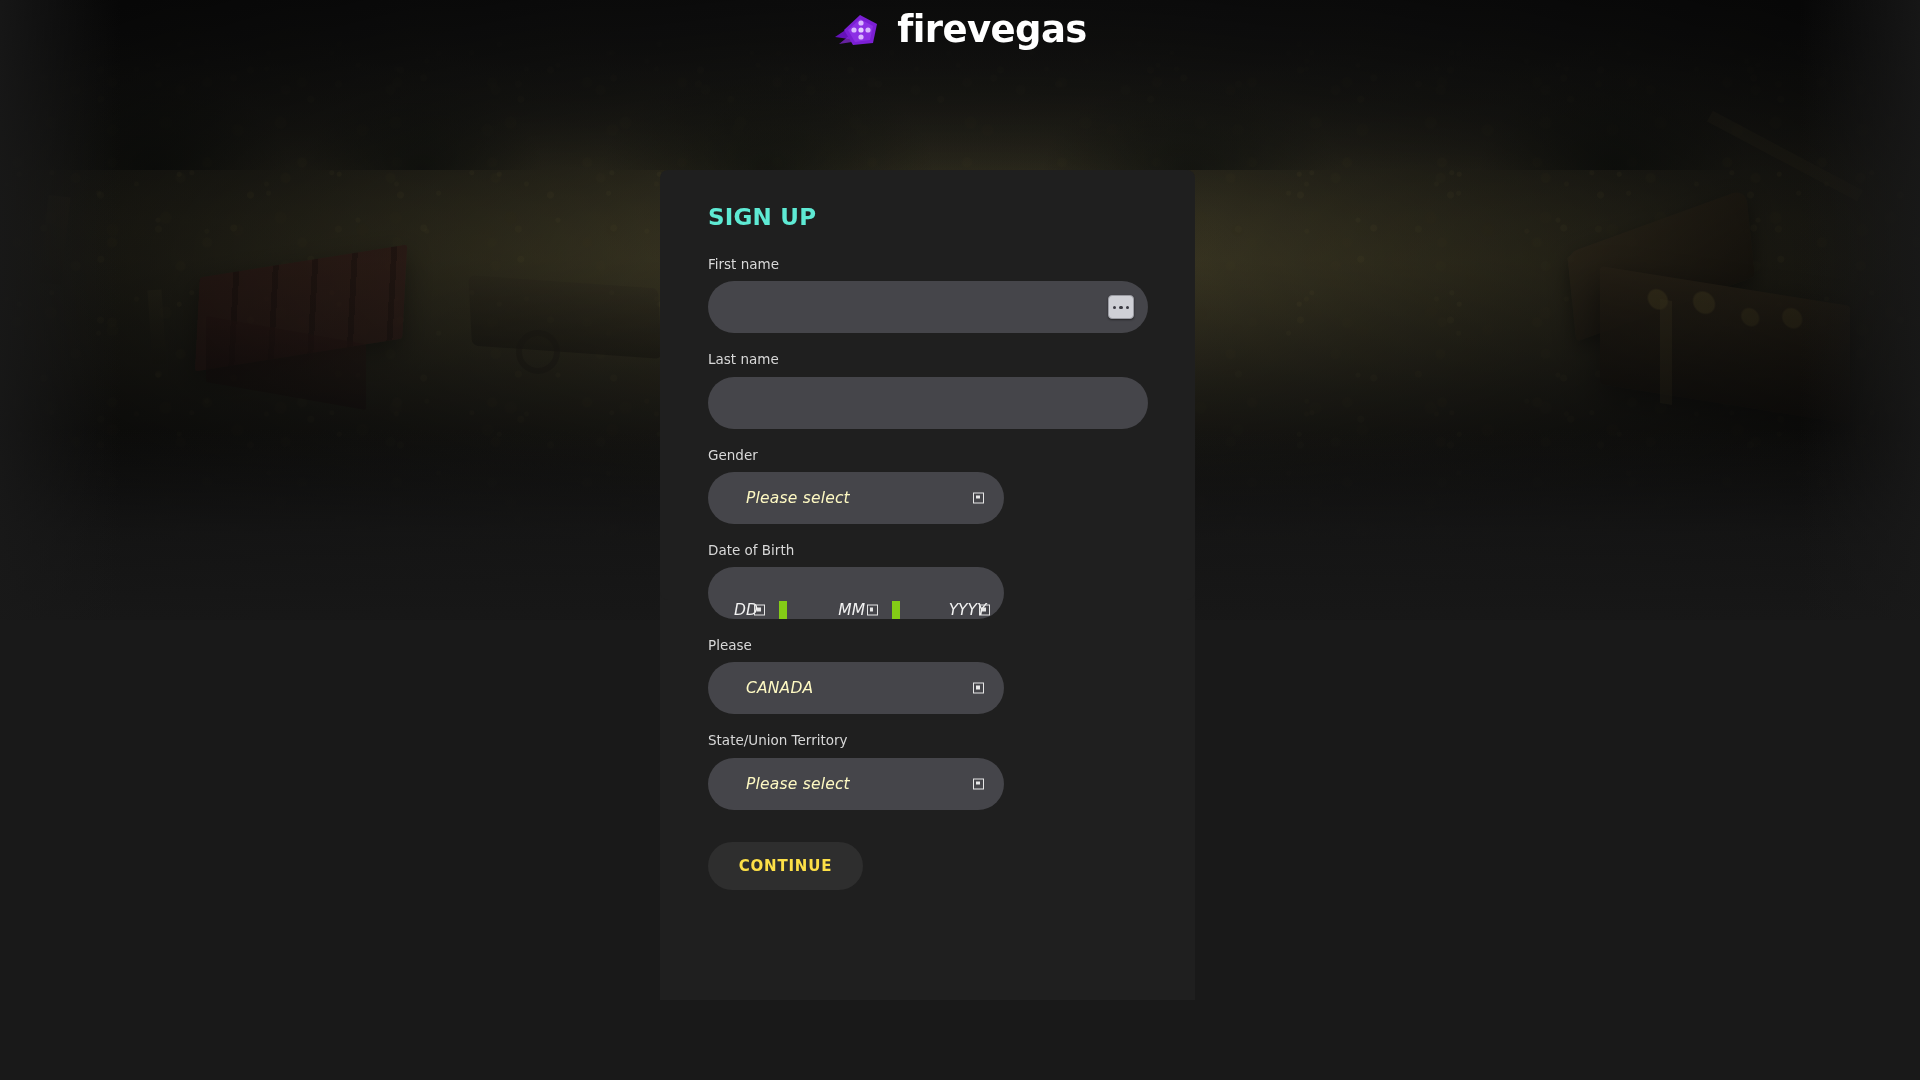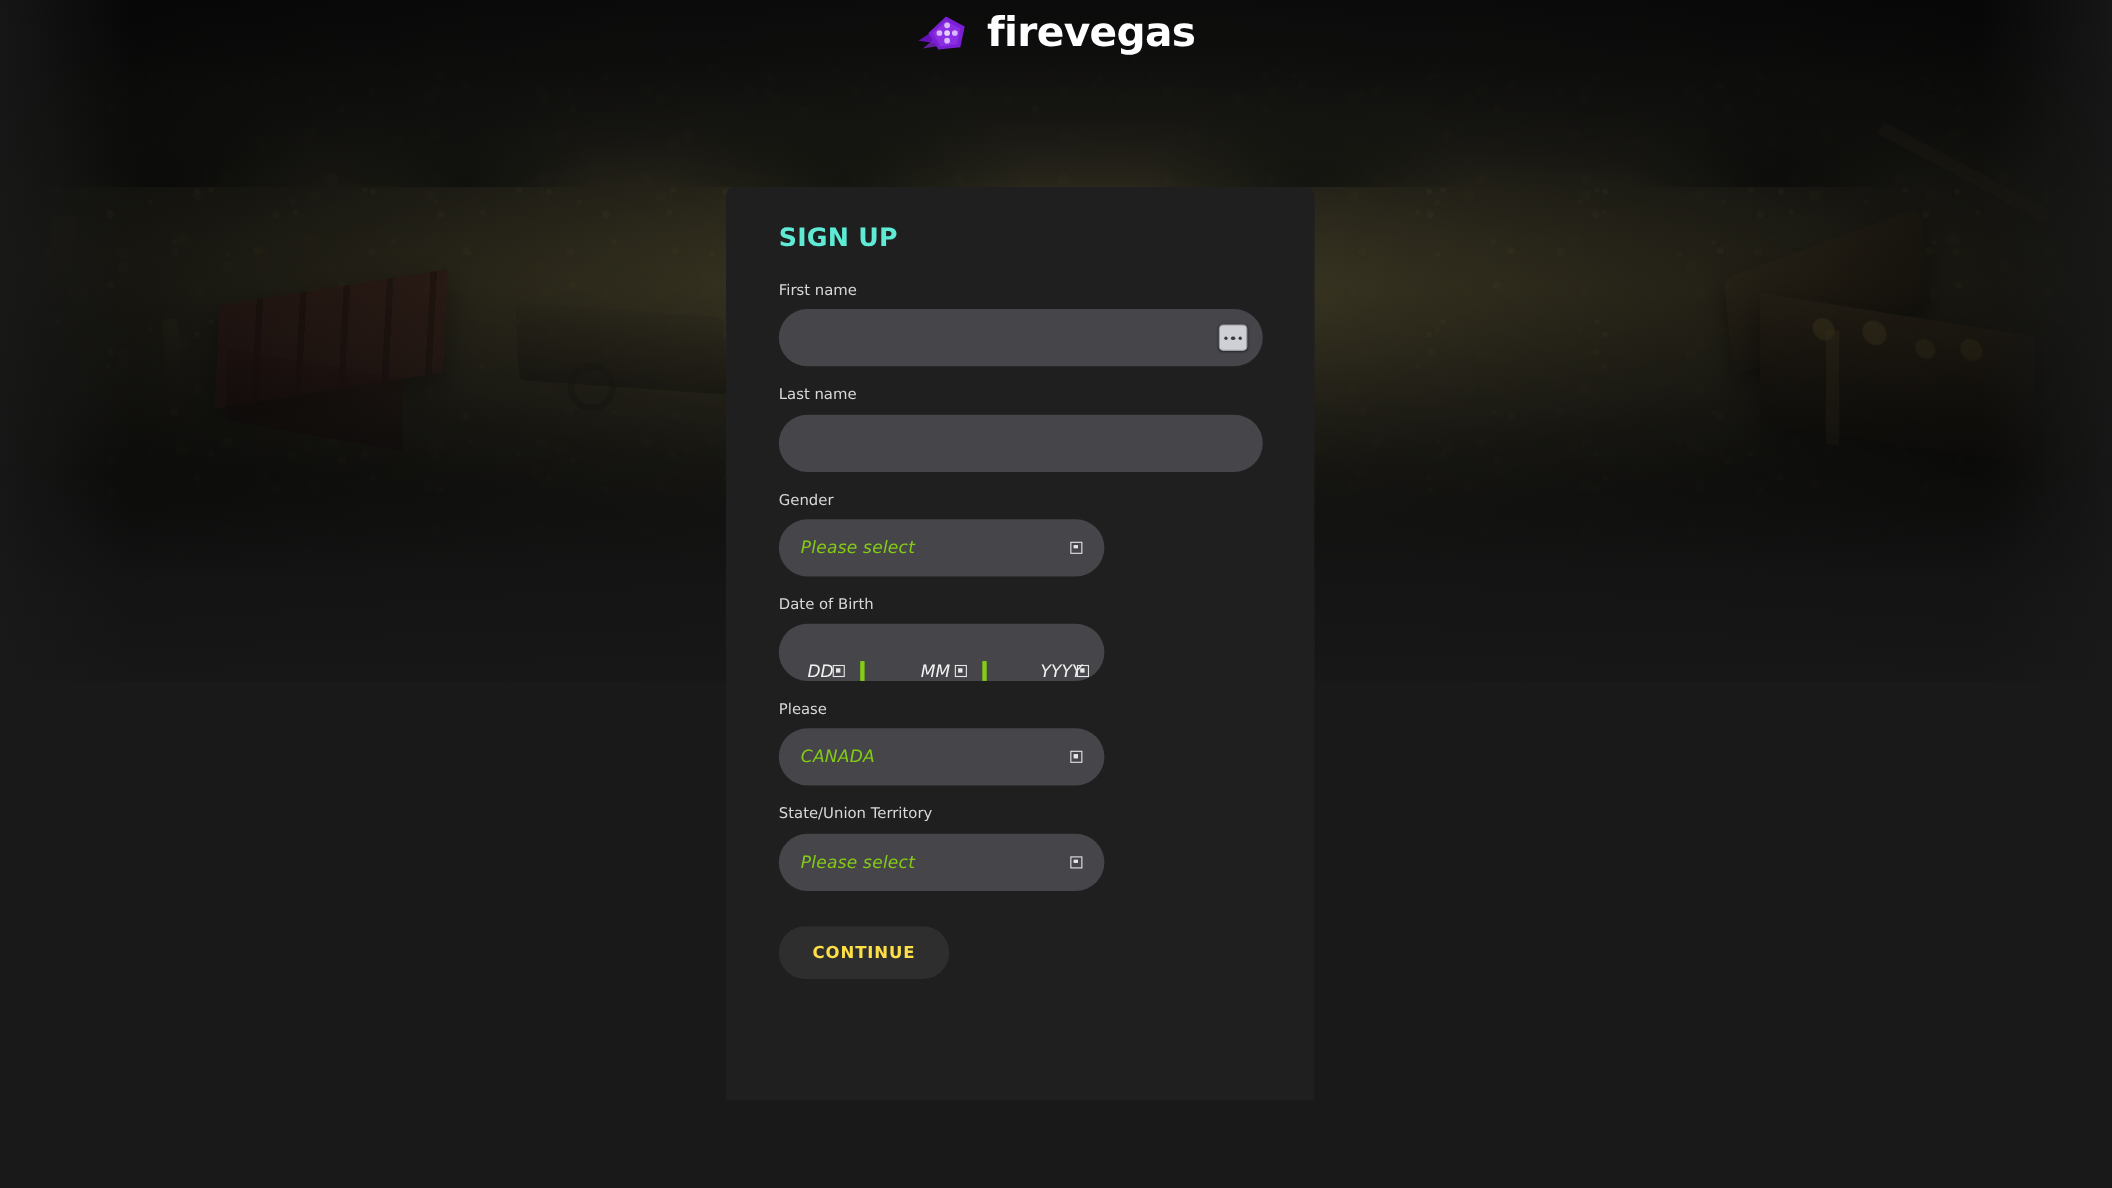--- a/index.html
+++ b/index.html
@@ -384,25 +384,25 @@
     position: relative;
     width: 296px;
     height: 52px;
     background: #45454a;
     border-radius: 26px;
     display: flex;
     align-items: center;
     cursor: pointer;
   }
   .select-value {
-    color: #84cc16;
+    color: #fef9c3;
     font-size: 15.5px;
     font-style: italic;
     font-weight: 400;
-    padding-left: 20px;
+    padding-left: 38px;
     letter-spacing: 0.2px;
     font-family: "DejaVu Sans", sans-serif;
     white-space: nowrap;
   }
   .caret {
     position: absolute;
     right: 20px;
     top: 50%;
     transform: translateY(-50%);
     width: 11px;
@@ -430,21 +430,21 @@
     overflow: hidden;
     align-items: flex-end;
   }
   .dob-seg {
     position: relative;
     flex: 1 1 0;
     display: flex;
     align-items: center;
     cursor: pointer;
   }
-  .dob-seg + .dob-seg { border-left: 4px solid #84cc16; padding-left: 33px; }
+  .dob-seg + .dob-seg { border-left: 8px solid #84cc16; padding-left: 33px; }
   .dob-val {
     color: #f2f2f2;
     font-size: 15.5px;
     font-style: italic;
     font-weight: 400;
     padding-left: 24px;
     font-family: "DejaVu Sans", sans-serif;
   }
   .dob-seg:nth-child(1) .dob-val { padding-left: 26px; }
   .dob-seg:nth-child(2) .dob-val { padding-left: 18px; }

